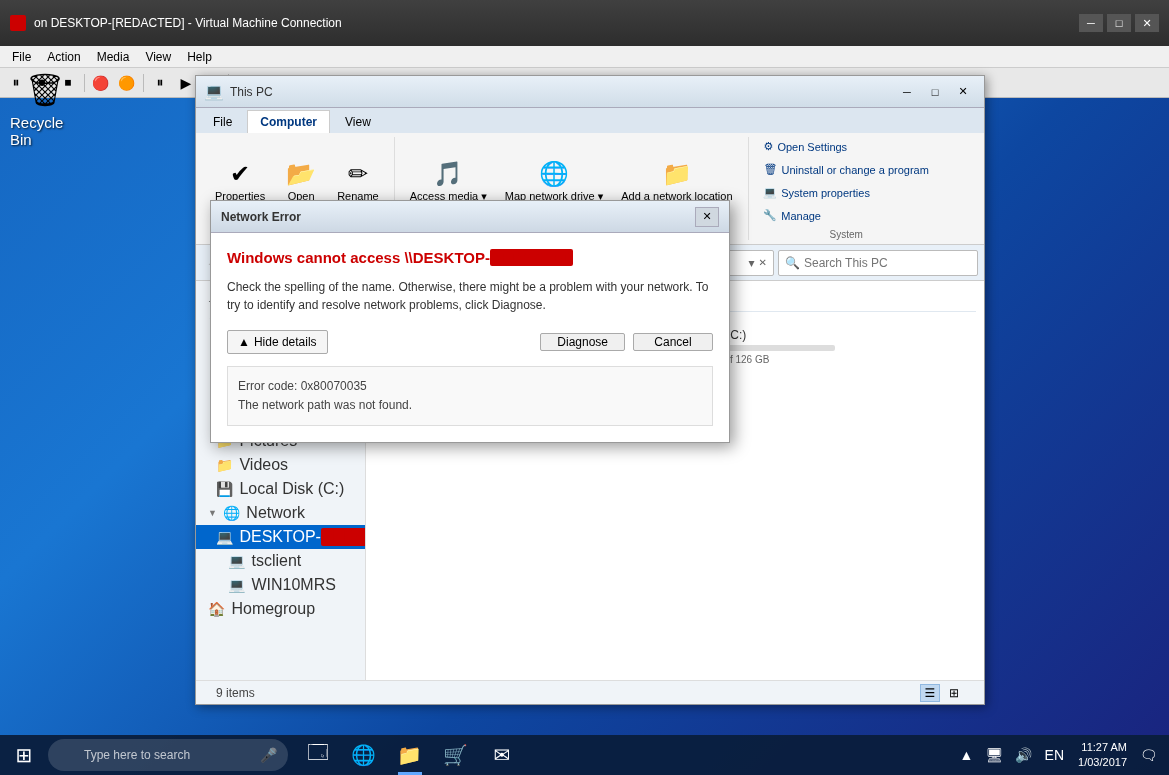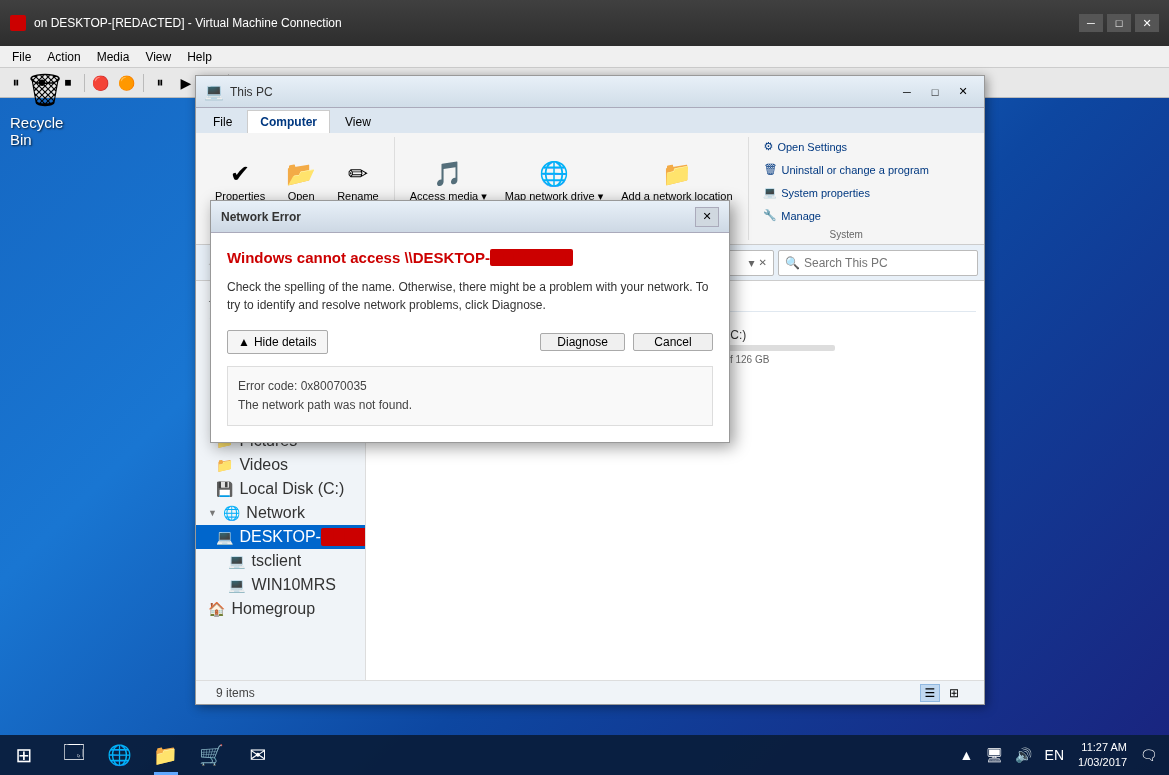--- a/index.html
+++ b/index.html
@@ -922,20 +922,24 @@
       <div class="dialog-error-details">
         <div>Error code: 0x80070035</div>
         <div>The network path was not found.</div>
       </div>
     </div>
   </div>
 
 
   <div class="taskbar">
     <div class="start-btn">⊞</div>
+    <div class="search-wrapper">
+      <input class="search-box" type="text" placeholder="Type here to search" style="">
+      <span class="mic-icon">🎤</span>
+    </div>
     <div class="taskbar-items">
       <div class="taskbar-item">🗔</div>
       <div class="taskbar-item">🌐</div>
       <div class="taskbar-item active">📁</div>
       <div class="taskbar-item">🛒</div>
       <div class="taskbar-item">✉</div>
     </div>
     <div class="taskbar-right">
       <span class="sys-icon">▲</span>
       <span class="sys-icon">🖥</span>

